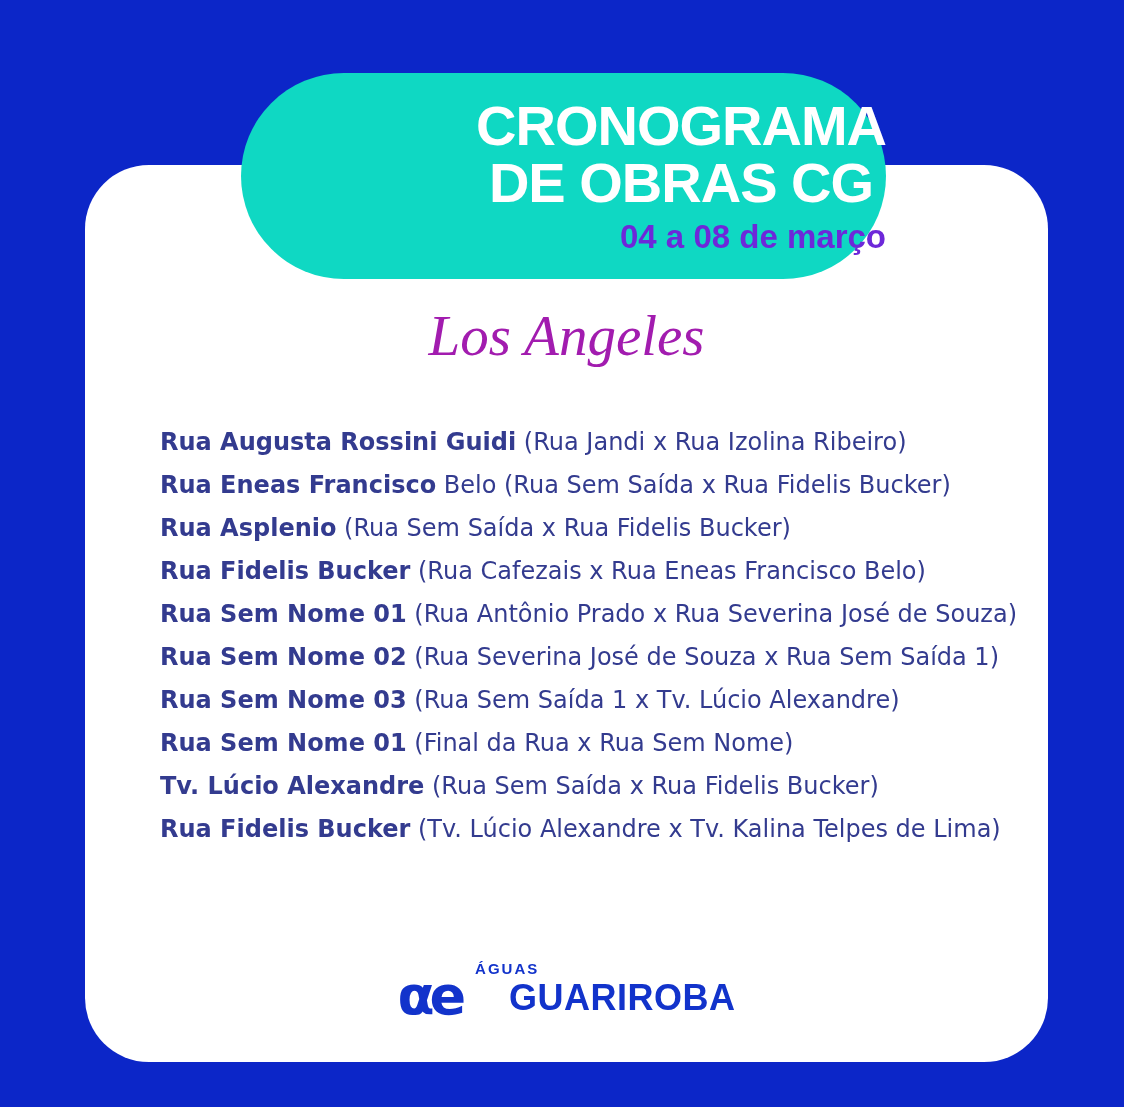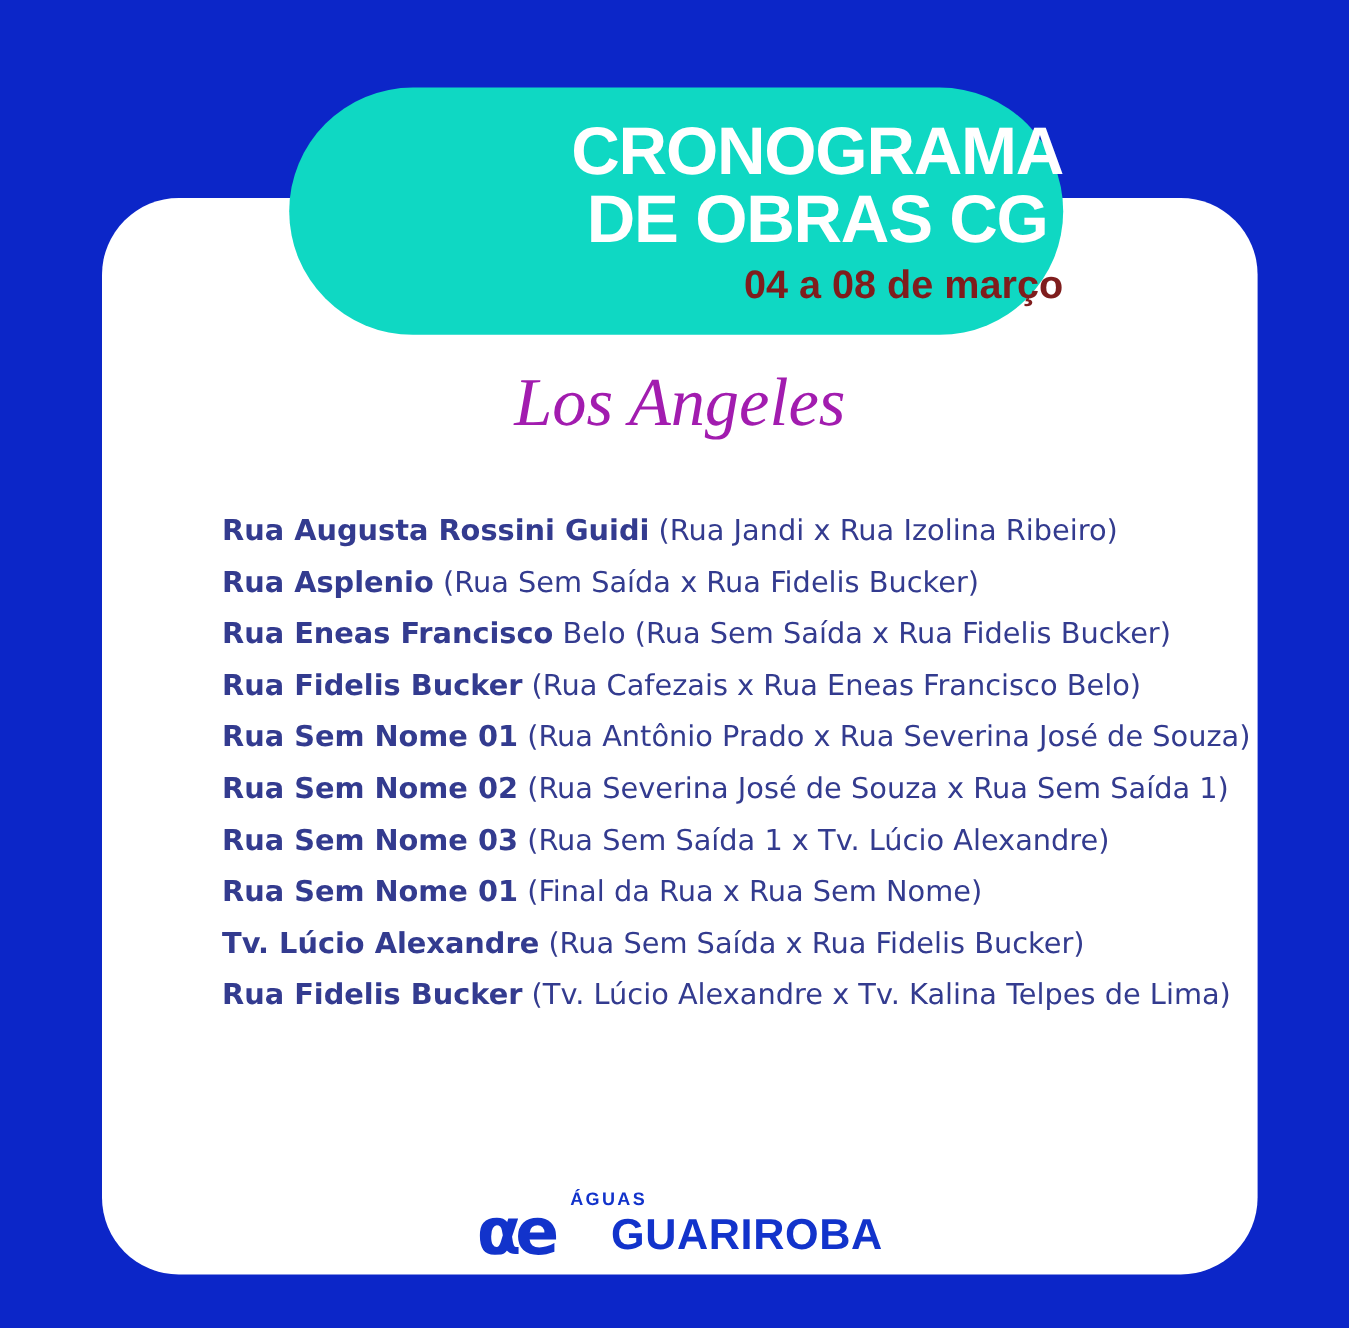--- a/index.html
+++ b/index.html
@@ -38,21 +38,21 @@
     font-weight:bold;
     font-size:56px;
     line-height:57px;
     letter-spacing:-1px;
     color:#ffffff;
   }
   .banner-date{
     font-family:"Liberation Sans",sans-serif;
     font-weight:bold;
     font-size:33px;
-    color:#7f1d1d;
+    color:#6d28d9;
     margin-top:7px;
   }
   
   .city-title{
     position:absolute;
     left:0;top:138px;
     width:100%;
     text-align:center;
     font-family:"Liberation Serif",serif;
     font-style:italic;
@@ -66,28 +66,27 @@
     width:860px;
     margin:0;padding:0;
     list-style:none;
   }
   .street-item{
     height:43px;
     line-height:43px;
     font-size:24px;
     color:#333b8f;
     white-space:nowrap;
-    margin-left:25px;
   }
   .street-name{font-weight:bold;}
   .street-detail{font-weight:normal;}
   
   .logo{
     position:absolute;
-    left:0;top:821px;
+    left:0;top:790px;
     width:100%;
     display:flex;
     justify-content:center;
     align-items:center;
   }
   .logo-mark{
     font-family:"DejaVu Sans",sans-serif;
     font-weight:bold;
     font-size:54px;
     line-height:54px;
@@ -121,22 +120,22 @@
 <body>
 
 <div class="stage">
 
   <div class="card">
 
     <div class="city-title">Los Angeles</div>
 
     <ul class="street-list">
         <li class="street-item"><span class="street-name">Rua Augusta Rossini Guidi</span> <span class="street-detail">(Rua Jandi x Rua Izolina Ribeiro)</span></li>
+        <li class="street-item"><span class="street-name">Rua Eneas Francisco</span> <span class="street-detail">Belo (Rua Sem Saída x Rua Fidelis Bucker)</span></li>
         <li class="street-item"><span class="street-name">Rua Asplenio</span> <span class="street-detail">(Rua Sem Saída x Rua Fidelis Bucker)</span></li>
-        <li class="street-item"><span class="street-name">Rua Eneas Francisco</span> <span class="street-detail">Belo (Rua Sem Saída x Rua Fidelis Bucker)</span></li>
         <li class="street-item"><span class="street-name">Rua Fidelis Bucker</span> <span class="street-detail">(Rua Cafezais x Rua Eneas Francisco Belo)</span></li>
         <li class="street-item"><span class="street-name">Rua Sem Nome 01</span> <span class="street-detail">(Rua Antônio Prado x Rua Severina José de Souza)</span></li>
         <li class="street-item"><span class="street-name">Rua Sem Nome 02</span> <span class="street-detail">(Rua Severina José de Souza x Rua Sem Saída 1)</span></li>
         <li class="street-item"><span class="street-name">Rua Sem Nome 03</span> <span class="street-detail">(Rua Sem Saída 1 x Tv. Lúcio Alexandre)</span></li>
         <li class="street-item"><span class="street-name">Rua Sem Nome 01</span> <span class="street-detail">(Final da Rua x Rua Sem Nome)</span></li>
         <li class="street-item"><span class="street-name">Tv. Lúcio Alexandre</span> <span class="street-detail">(Rua Sem Saída x Rua Fidelis Bucker)</span></li>
         <li class="street-item"><span class="street-name">Rua Fidelis Bucker</span> <span class="street-detail">(Tv. Lúcio Alexandre x Tv. Kalina Telpes de Lima)</span></li>
       </ul>
 
     <div class="logo">

